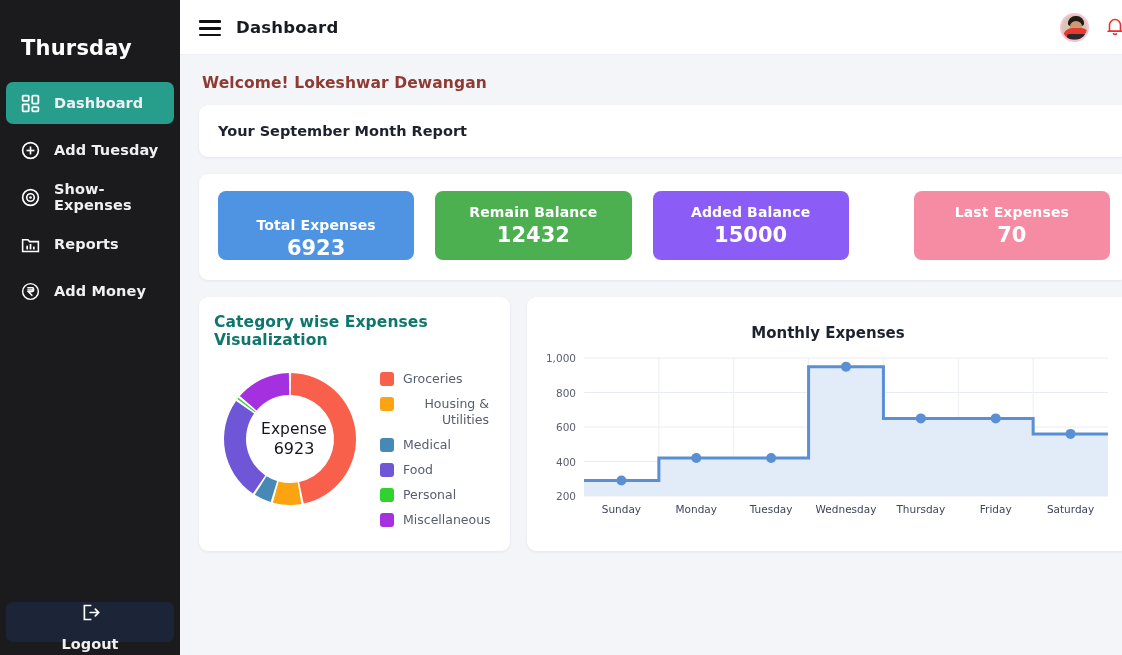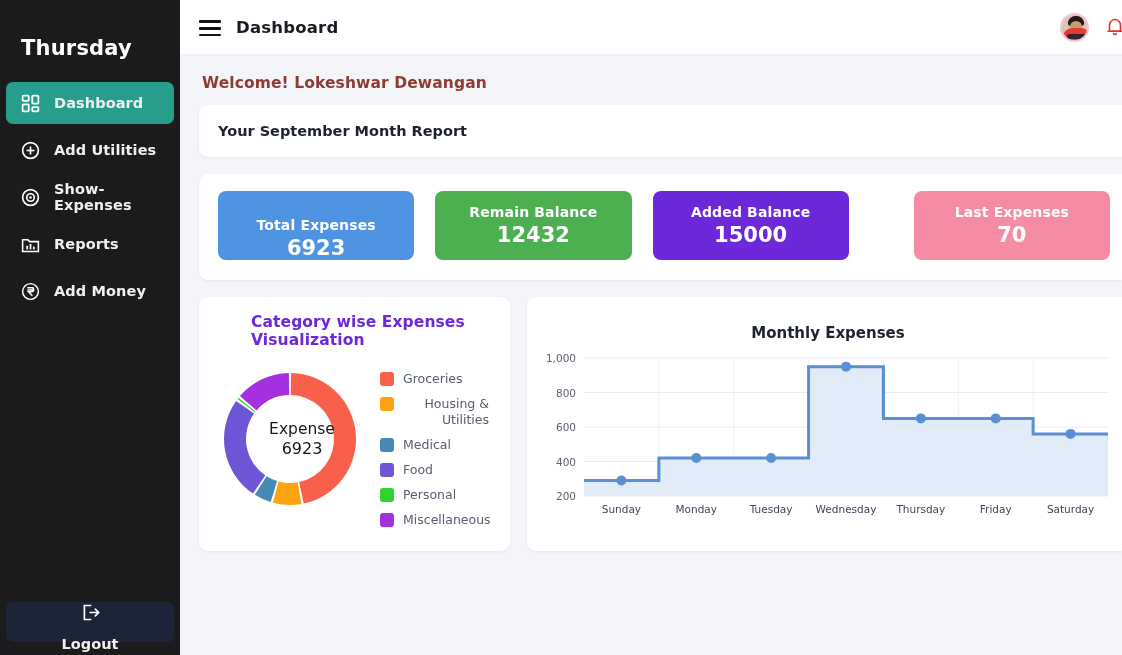--- a/index.html
+++ b/index.html
@@ -100,26 +100,26 @@
     flex: 1 1 0; height: 69px; border-radius: 8px;
     display: flex; flex-direction: column; align-items: center; justify-content: center;
     color: #ffffff; cursor: pointer;
   }
   .tile-label { font-size: 14px; font-weight: bold; letter-spacing: .15px; }
   .tile-value { font-size: 21px; font-weight: bold; margin-top: 3px; }
 
   .charts { display: flex; gap: 17px; height: 254px; }
   .donut-card { width: 311px; flex: 0 0 311px; padding: 16px 16px 14px 15px; }
   .line-card { flex: 1 1 auto; padding: 14px 15px 10px 15px; }
-  .donut-title { font-size: 15.5px; font-weight: bold; color: #6d28d9; letter-spacing: .1px; margin-left: 37px; }
+  .donut-title { font-size: 15.5px; font-weight: bold; color: #0f766e; letter-spacing: .1px; }
   .line-title { font-size: 15px; font-weight: bold; color: #1d2230; text-align: center; padding-top: 13px; }
   .donut-body { display: flex; align-items: flex-start; margin-top: 14px; }
   .donut-holder { width: 152px; flex: 0 0 152px; position: relative; }
   .donut-center {
-    position: absolute; left: 12px; top: 0; width: 152px; height: 152px;
+    position: absolute; left: 4px; top: 0; width: 152px; height: 152px;
     display: flex; flex-direction: column; align-items: center; justify-content: center;
     pointer-events: none;
   }
   .donut-center .c1 { font-size: 15.5px; color: #14161c; font-weight: normal; }
   .donut-center .c2 { font-size: 16px; color: #14161c; font-weight: normal; margin-top: 1px; }
   .legend { margin-left: 14px; padding-top: 8px; display: flex; flex-direction: column; gap: 9px; }
   .legend-row { display: flex; align-items: flex-start; gap: 9px; cursor: pointer; }
   .legend-sw { width: 14px; height: 14px; border-radius: 3px; flex: 0 0 14px; margin-top: 1px; }
   .legend-tx { font-size: 12.5px; color: #565d70; line-height: 16px; max-width: 86px; text-align: right; }
 
@@ -149,21 +149,21 @@
       </div>
 
       <div class="nav-item">
         <span class="nav-ico">
           <svg viewBox="0 0 24 24" fill="none" stroke="#ffffff" stroke-width="1.9">
             <circle cx="12" cy="12" r="9"></circle>
             <line x1="12" y1="7.5" x2="12" y2="16.5"></line>
             <line x1="7.5" y1="12" x2="16.5" y2="12"></line>
           </svg>
         </span>
-        <span>Add Utilities</span>
+        <span>Add Tuesday</span>
       </div>
 
       <div class="nav-item">
         <span class="nav-ico">
           <svg viewBox="0 0 24 24" fill="none" stroke="#ffffff" stroke-width="1.9">
             <circle cx="12" cy="12" r="9"></circle>
             <circle cx="12" cy="12" r="4.3"></circle>
             <circle cx="12" cy="12" r="1.5" fill="#ffffff" stroke="none"></circle>
           </svg>
         </span>
@@ -244,21 +244,21 @@
       <div class="card summary-card">
         <div class="tiles" id="tiles">
             <div class="tile" style="background: rgb(79, 148, 227); justify-content: flex-end;">
               <div class="tile-label">Total Expenses</div>
               <div class="tile-value">6923</div>
             </div>
             <div class="tile" style="background: rgb(76, 175, 80);">
               <div class="tile-label">Remain Balance</div>
               <div class="tile-value">12432</div>
             </div>
-            <div class="tile" style="background: #6d28d9;">
+            <div class="tile" style="background: #8b5cf6;">
               <div class="tile-label">Added Balance</div>
               <div class="tile-value">15000</div>
             </div>
             <div class="tile" style="background: rgb(245, 140, 163); margin-left: 44px;">
               <div class="tile-label">Last Expenses</div>
               <div class="tile-value">70</div>
             </div>
           </div>
       </div>
 

